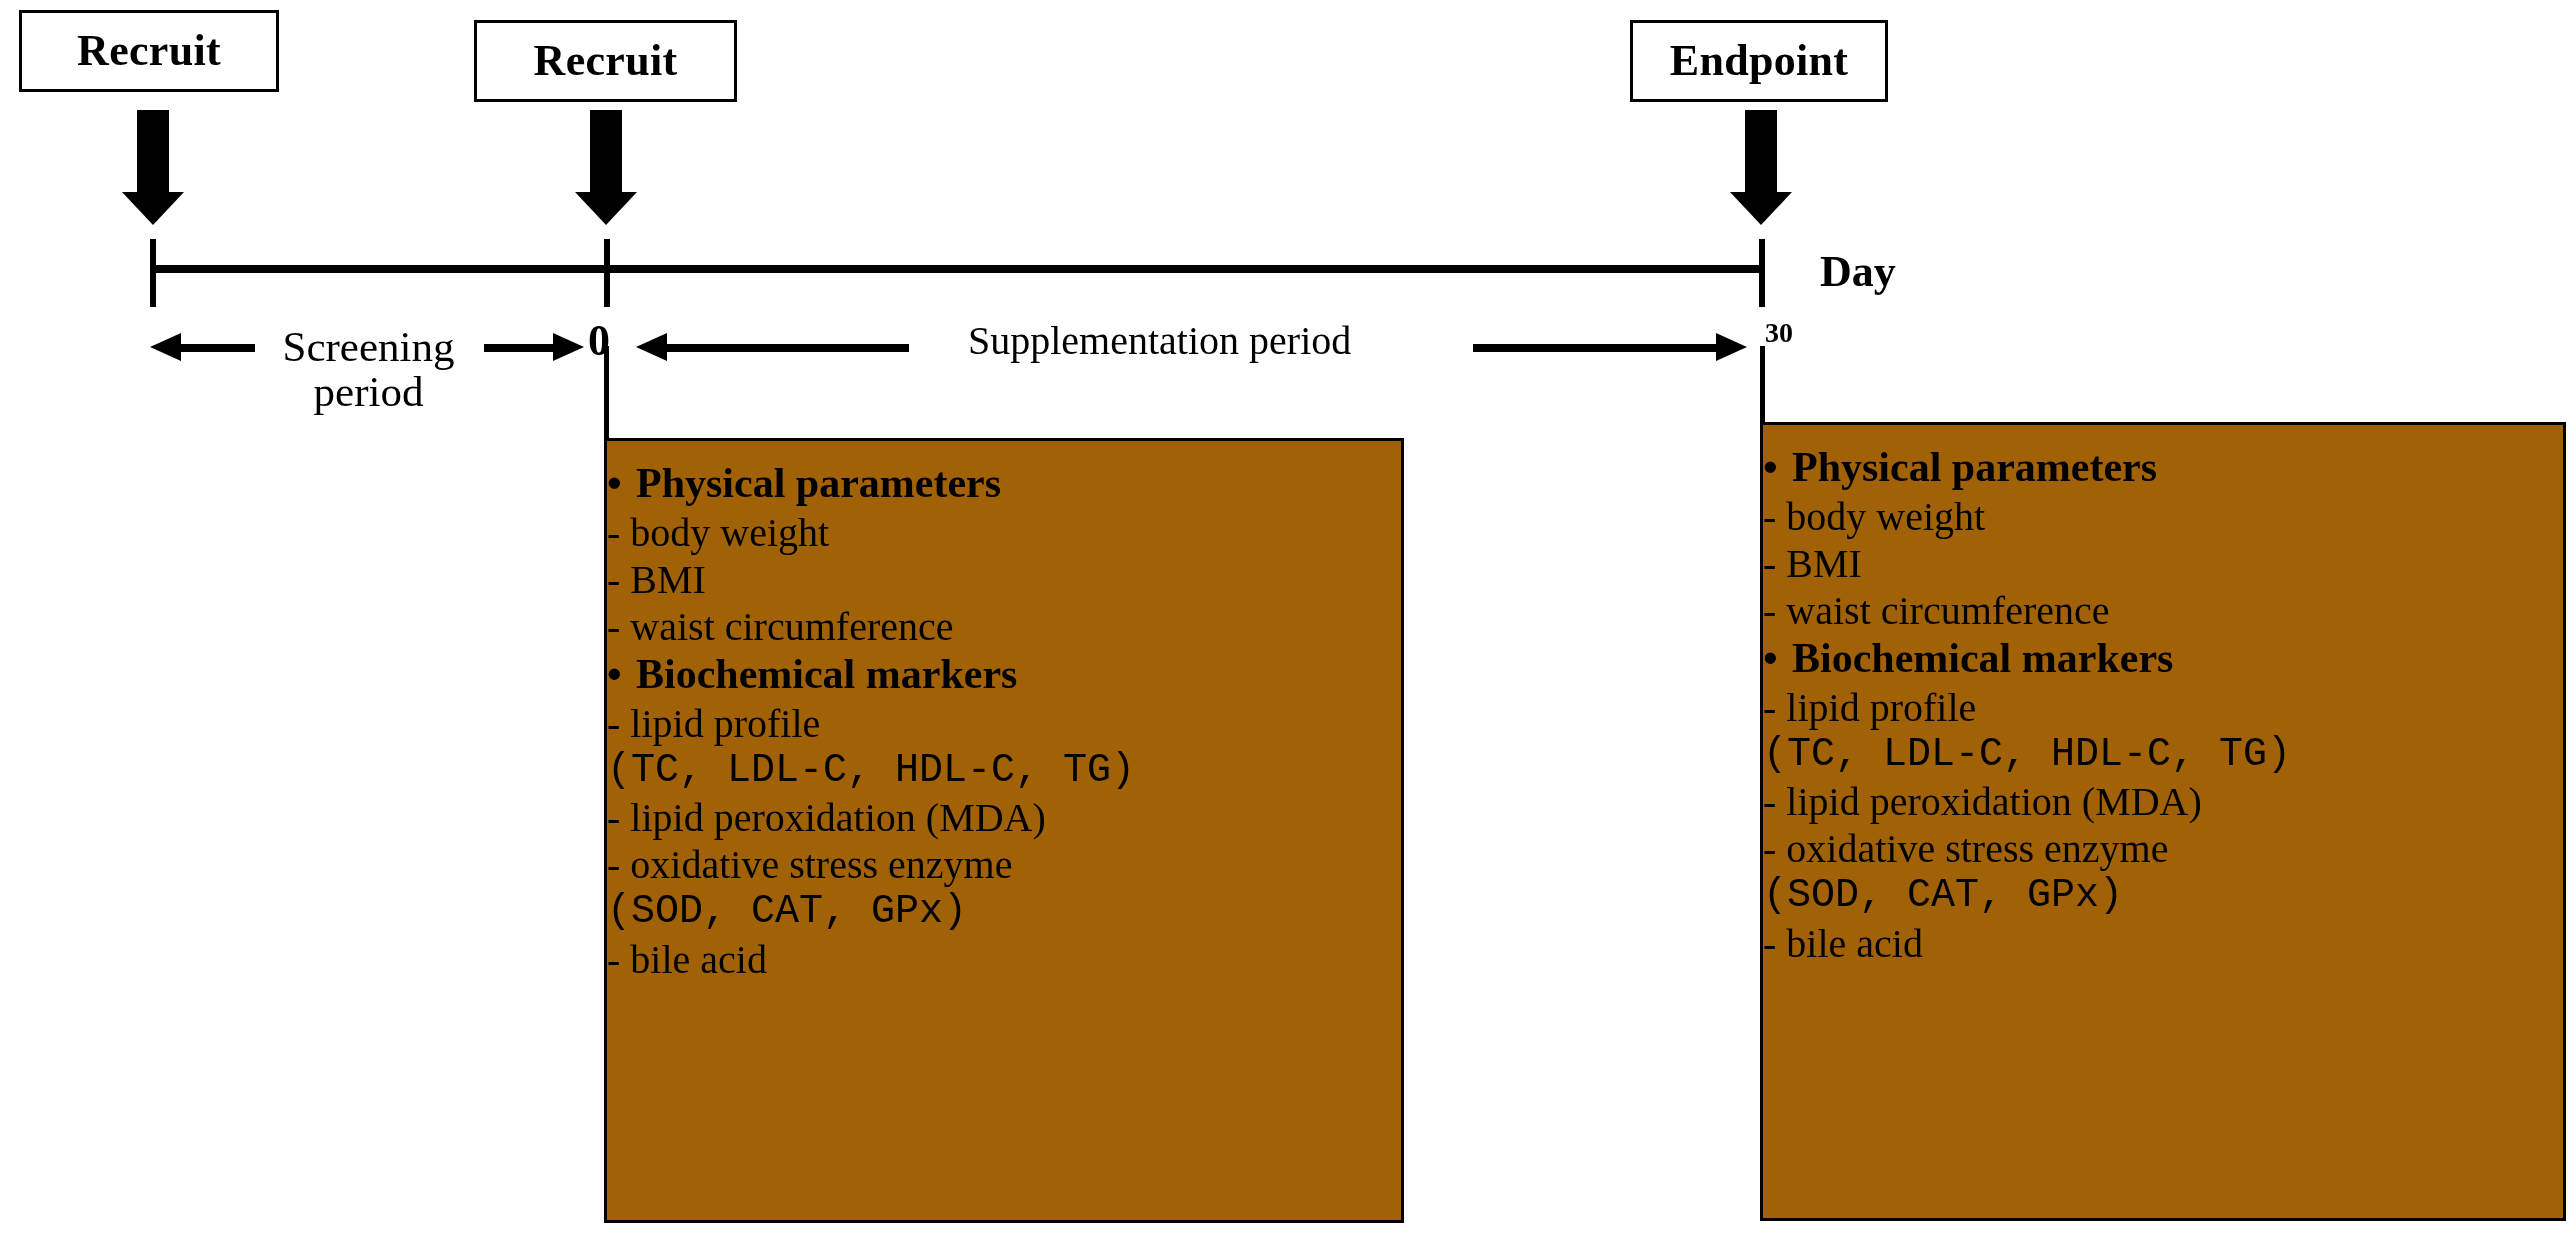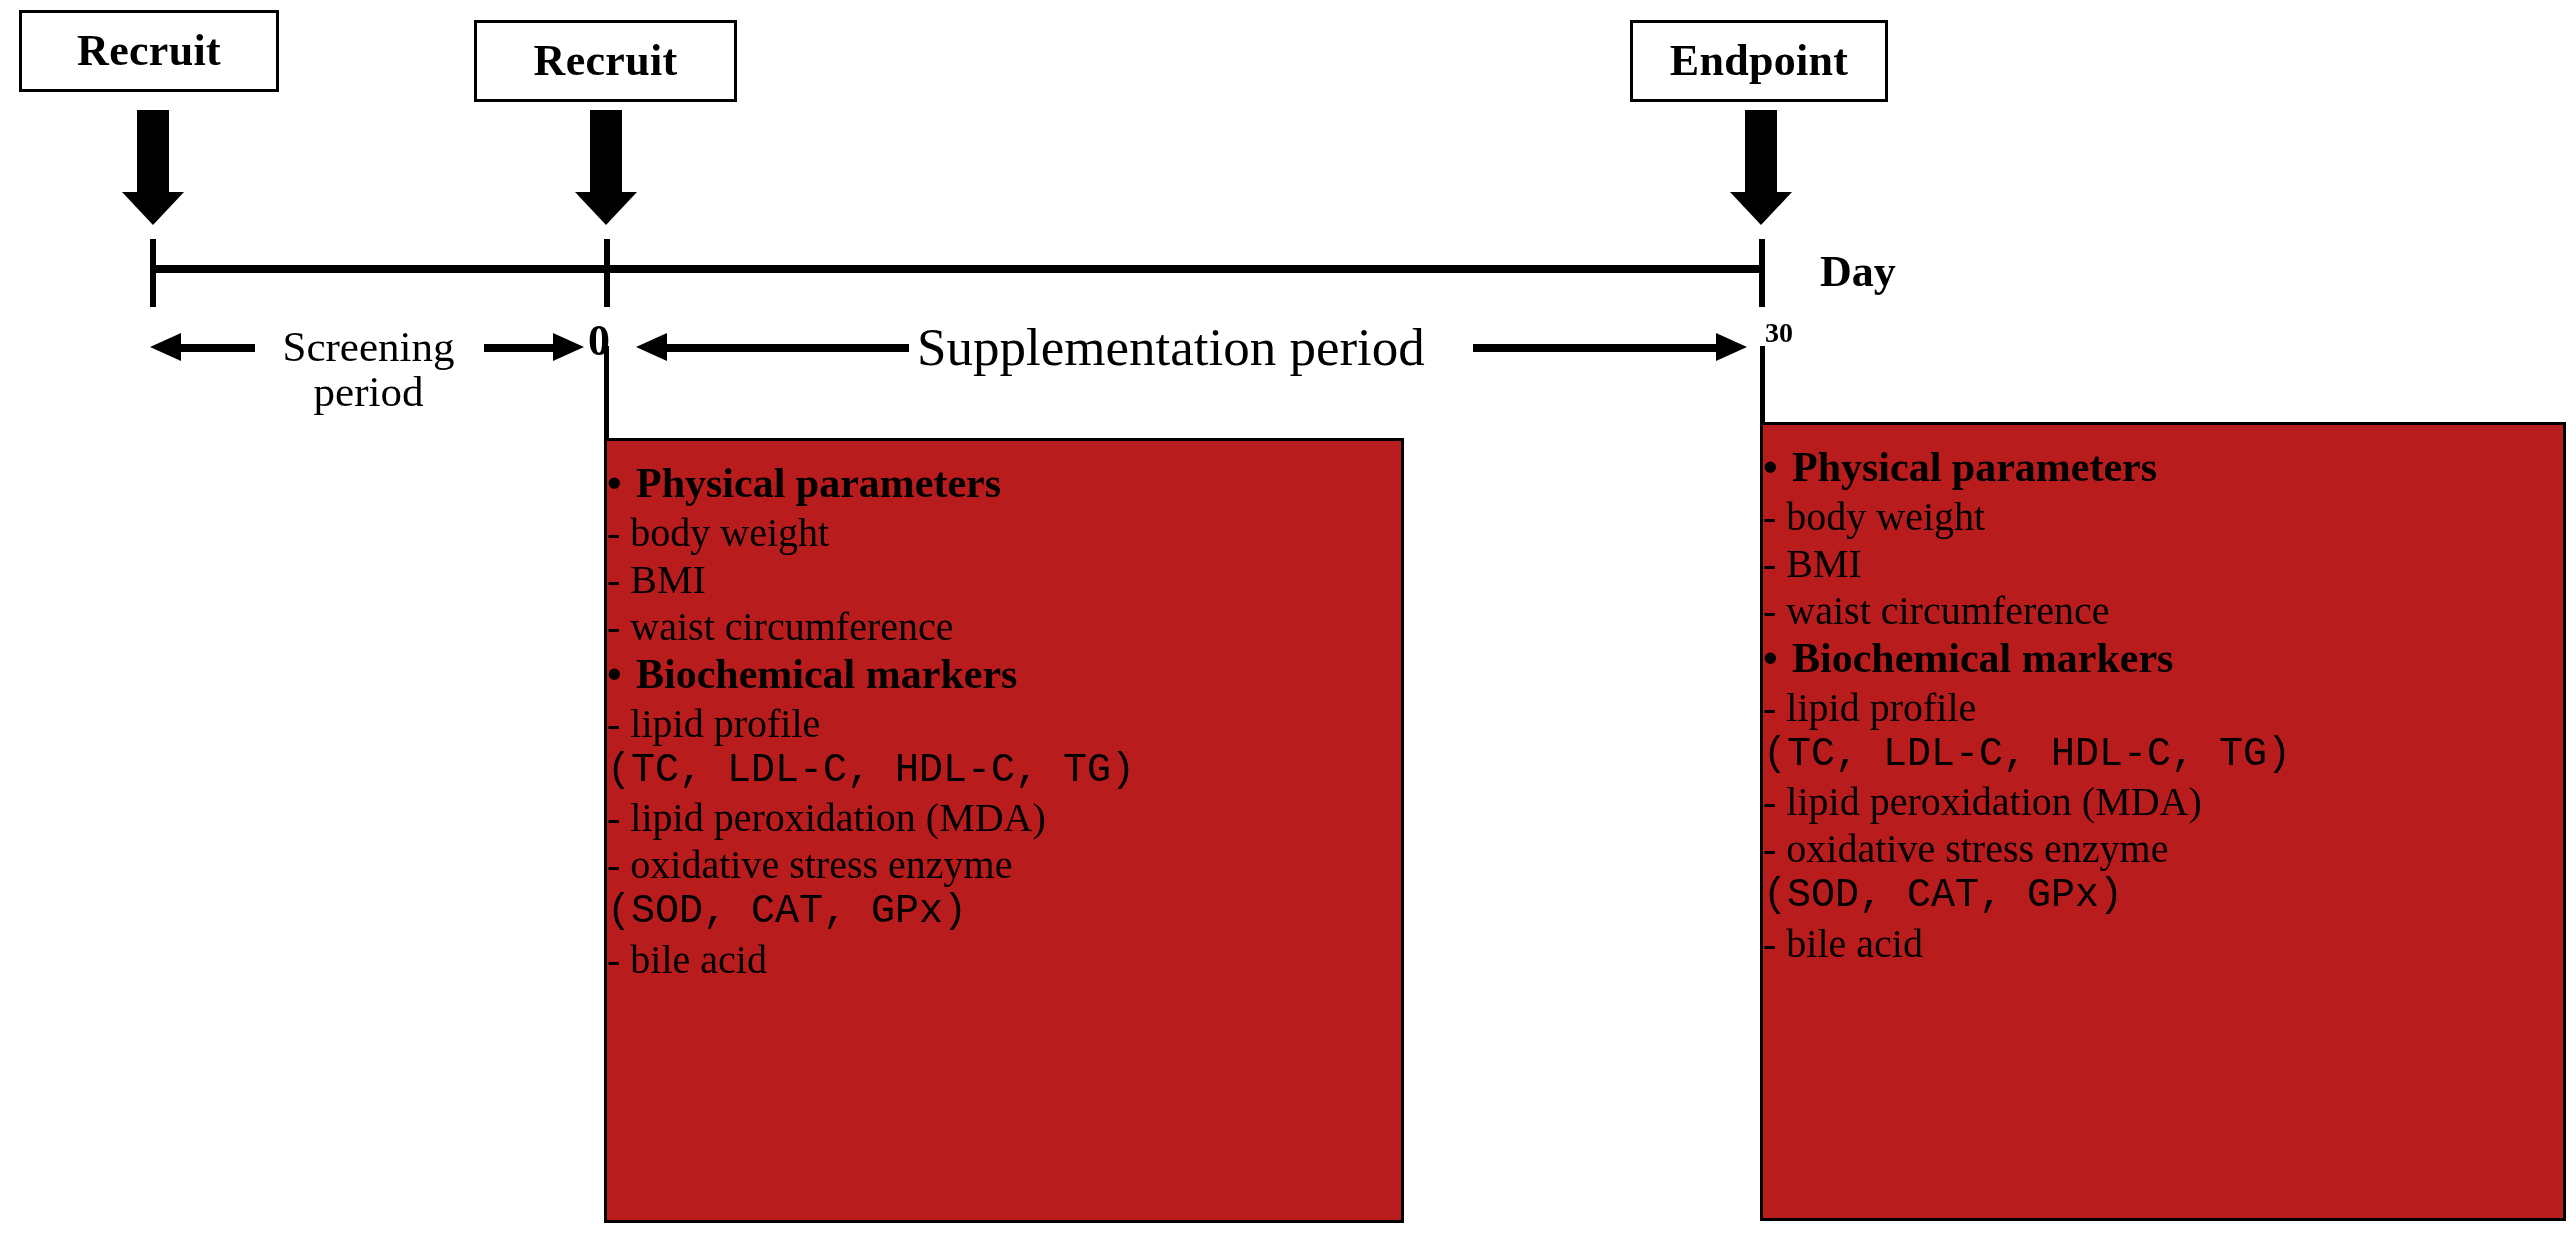--- a/index.html
+++ b/index.html
@@ -63,21 +63,21 @@
   
   .txt{position:absolute;white-space:nowrap;line-height:1.05;}
   .txt.serif{font-size:43px;}
   .txt.bold{font-weight:bold;}
   .txt.center{text-align:center;white-space:normal;}
 
   
   .panel{
     position:absolute;
     border:3.5px solid #000;
-    background:#b91c1c;
+    background:#a16207;
     box-sizing:border-box;
     padding:18px 0 16px 0;
     overflow:hidden;
   }
   .panel ul{list-style:none;margin:0;padding:0;}
   .panel li{margin:0;padding:0;}
   .p-head{
     font-size:42px;font-weight:bold;
     line-height:1.18;
     padding-left:15.3px;
@@ -146,21 +146,21 @@
     <span>Screening</span><br>
     <span>period</span>
   </div>
   <div class="rangeline" style="left:484px;top:344px;width:71px;"></div>
   <div class="arrowhead right" style="left:553px;top:333px;"></div>
 
   <div class="txt serif" style="left:588px;top:318px;font-size:44px;font-weight:bold;">0</div>
 
   <div class="arrowhead left" style="left:636px;top:333px;"></div>
   <div class="rangeline" style="left:666px;top:344px;width:243px;"></div>
-  <div class="txt serif" style="left:917px;top:320px;font-size:53px;">Supplementation period</div>
+  <div class="txt serif" style="left:968px;top:320px;font-size:40px;">Supplementation period</div>
   <div class="rangeline" style="left:1473px;top:344px;width:245px;"></div>
   <div class="arrowhead right" style="left:1716px;top:333px;"></div>
 
   <div class="txt serif" style="left:1765px;top:318px;font-size:28px;font-weight:bold;">30</div>
 
   <div class="panel" style="left:604px;top:438px;width:800px;height:785px;">
     <ul>
       <li class="p-head">
         <span class="bullet">•</span><span>Physical parameters</span>
       </li>

